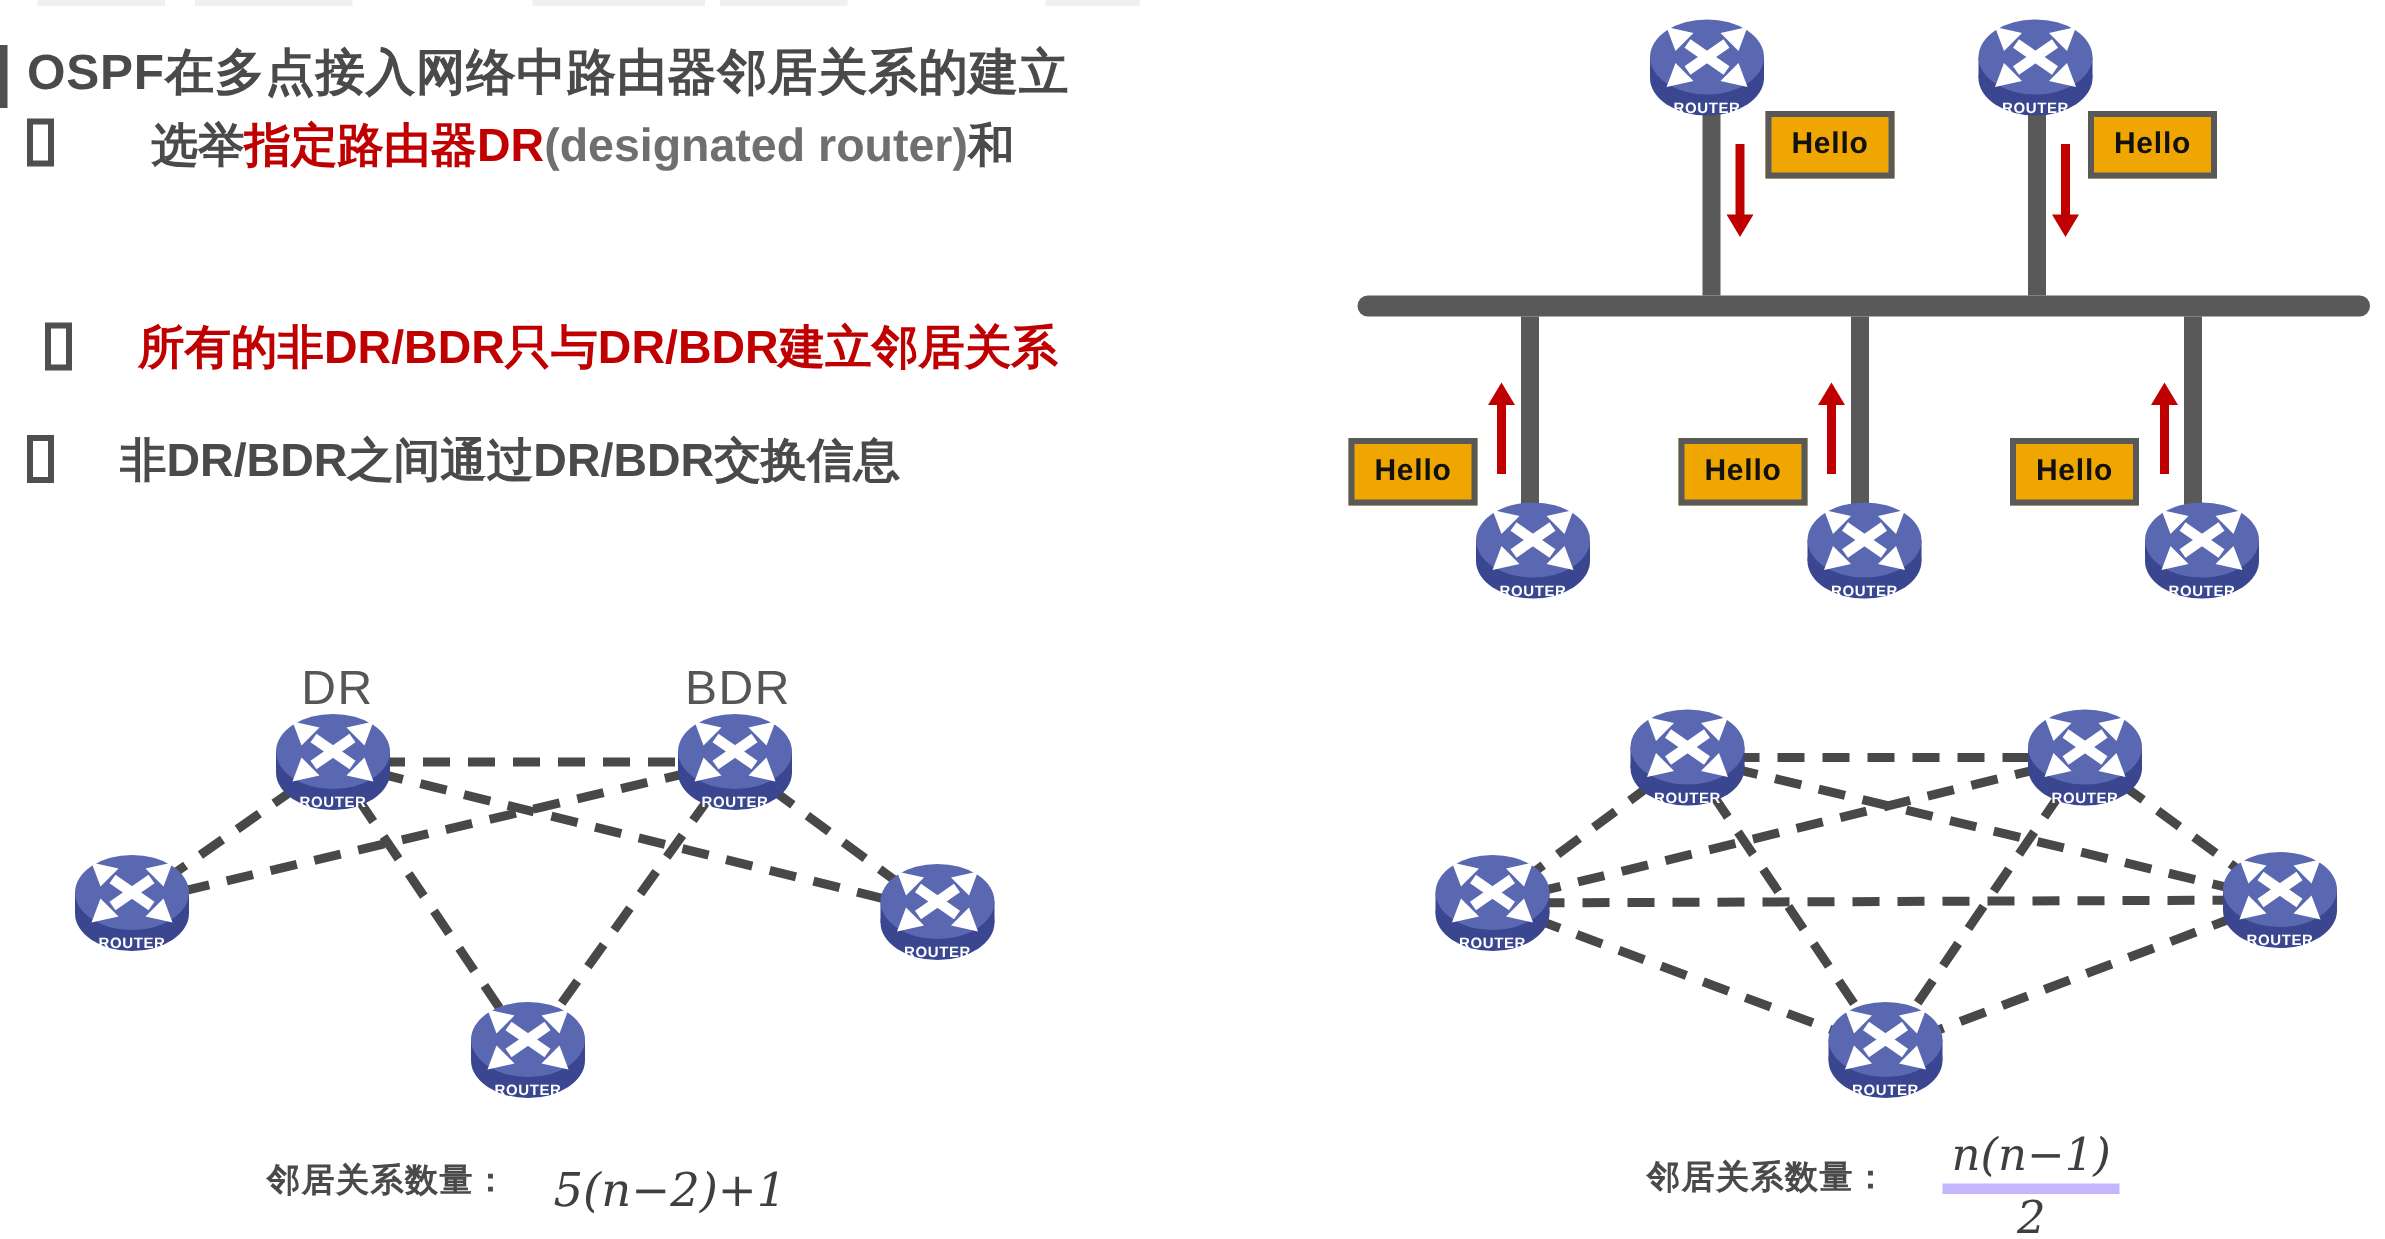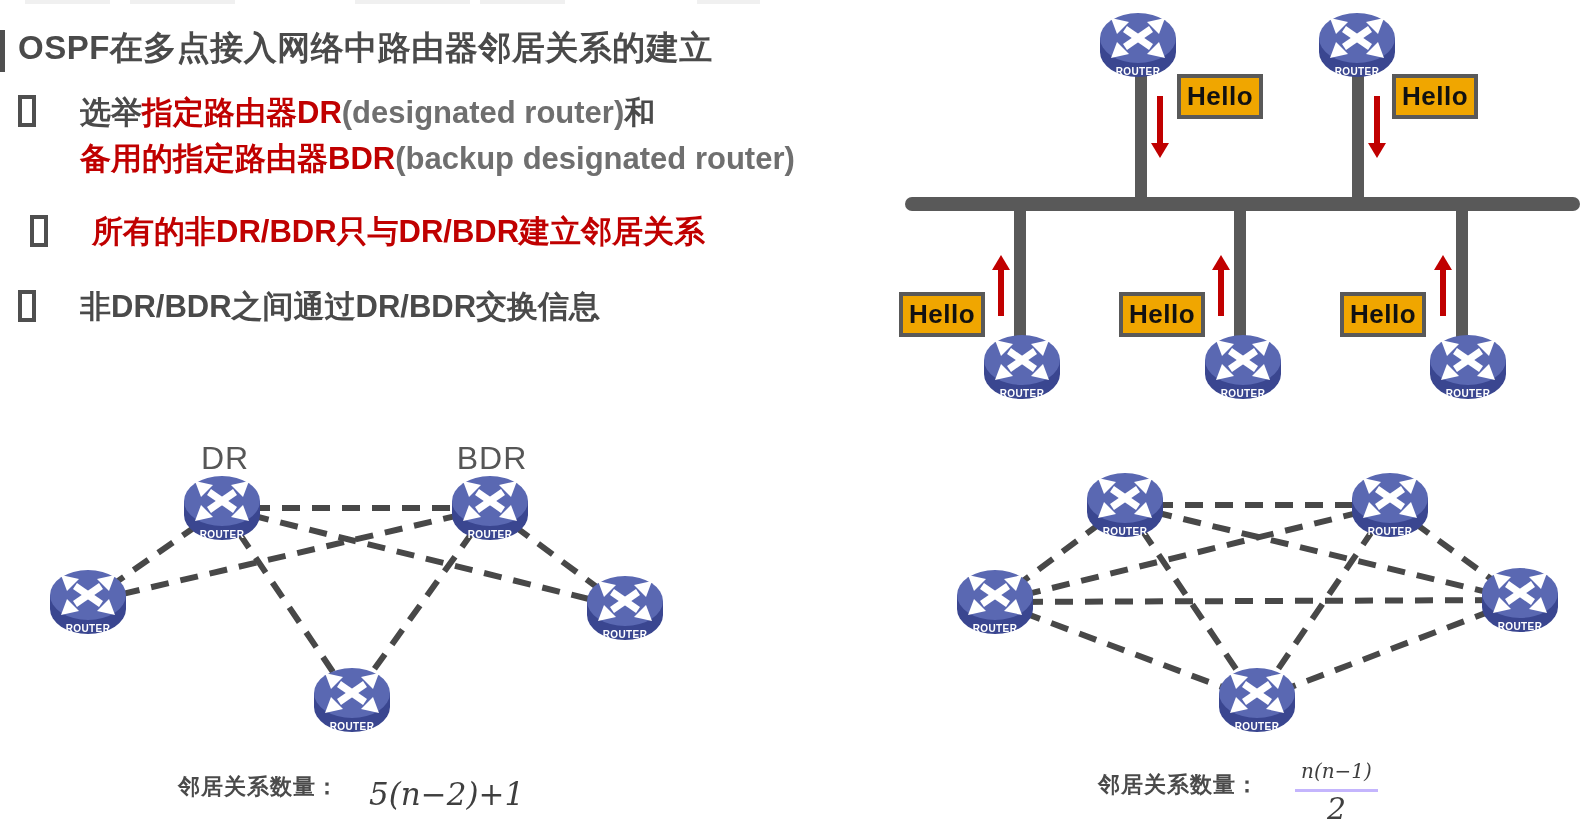--- a/index.html
+++ b/index.html
@@ -19,67 +19,66 @@
   .bullet-text{margin-left:44px;font-size:31px;font-weight:700;line-height:46px;white-space:nowrap;}
   .seg-dark{color:var(--dark);}
   .seg-red{color:var(--red);}
   .seg-gray{color:var(--gray);font-weight:600;}
   
   .bus{position:absolute;background:var(--line);border-radius:7px;z-index:1;}
   .stem{position:absolute;width:12px;background:var(--line);z-index:1;}
   .router{position:absolute;width:78px;height:66px;z-index:3;}
   .hello-box{
     position:absolute;width:78px;height:37px;background:var(--yellow);
-    border:4px solid var(--line);color:#111;font-size:26px;font-weight:700;
+    border:4px solid var(--line);color:#111;font-size:20px;font-weight:700;
     display:flex;align-items:center;justify-content:center;z-index:2;letter-spacing:.5px;text-align:center;
   }
   .arrow{position:absolute;width:18px;z-index:2;}
   .arrow .shaft{position:absolute;left:6px;width:6px;background:var(--arrow_red);}
   .arrow.down .shaft{top:0;bottom:13px;}
   .arrow.up .shaft{top:13px;bottom:0;}
   .arrow .head{position:absolute;left:0;width:0;height:0;border-left:9px solid transparent;border-right:9px solid transparent;}
   .arrow.down .head{bottom:0;border-top:15px solid var(--arrow_red);}
   .arrow.up .head{top:0;border-bottom:15px solid var(--arrow_red);}
   
   #edges{position:absolute;left:0;top:0;z-index:1;pointer-events:none;}
   .mesh-label{
     position:absolute;transform:translateX(-50%);font-size:32px;font-weight:400;
     color:#565656;z-index:2;letter-spacing:1px;
   }
   
   .formula{position:absolute;display:flex;align-items:flex-start;white-space:nowrap;z-index:2;}
   .f-label{font-size:22px;font-weight:700;color:var(--dark);letter-spacing:1px;}
   .f-math{font-family:"DejaVu Serif","Liberation Serif",serif;font-style:italic;font-size:31px;color:#3f3f3f;margin-left:30px;margin-top:4px;}
   .fraction{display:inline-flex;flex-direction:column;align-items:center;margin-left:36px;font-family:"DejaVu Serif","Liberation Serif",serif;font-style:italic;color:#3f3f3f;}
-  .fraction .num{font-size:20px;padding:0 6px 3px 6px;border-bottom:3px solid #c4b5fd;line-height:30px;}
+  .fraction .num{font-size:30px;padding:0 6px 3px 6px;border-bottom:7px solid #c4b5fd;line-height:30px;}
   .fraction .den{font-size:30px;line-height:31px;padding-top:1px;}
   .formula-right .f-label{margin-top:14px;}
 </style>
 </head>
 <body>
 
 <div class="stage">
 
   <div id="remnants">
       <div class="remnant" style="left: 25px; width: 85px;"></div>
       <div class="remnant" style="left: 130px; width: 105px;"></div>
       <div class="remnant" style="left: 355px; width: 115px;"></div>
       <div class="remnant" style="left: 480px; width: 85px;"></div>
       <div class="remnant" style="left: 697px; width: 63px;"></div>
     </div>
 
   <div class="accent-bar"></div>
   <div class="title">OSPF在多点接入网络中路由器邻居关系的建立</div>
 
   <div id="bullets">
-      <div class="bullet" style="top: 90px;">
+      <div class="bullet" style="top: 74px; gap: 21px;">
         <div class="checkbox" style="margin-top: 5px;"></div>
         <div class="bullet-text">
           <div class="bullet-line"><span class="seg-dark">选举</span><span class="seg-red">指定路由器DR</span><span class="seg-gray">(designated router)</span><span class="seg-dark">和</span></div>
-          <div class="bullet-line"><span class="seg-red">备用的指定路由器BDR</span><span class="seg-gray">(backup designated router)</span></div>
         </div>
       </div>
       <div class="bullet" style="top: 209px; margin-left: 12px;">
         <div class="checkbox" style="margin-top: 6px;"></div>
         <div class="bullet-text">
           <div class="bullet-line"><span class="seg-red">所有的非DR/BDR只与DR/BDR建立邻居关系</span></div>
         </div>
       </div>
       <div class="bullet" style="top: 284px;">
         <div class="checkbox" style="margin-top: 6px;"></div>

